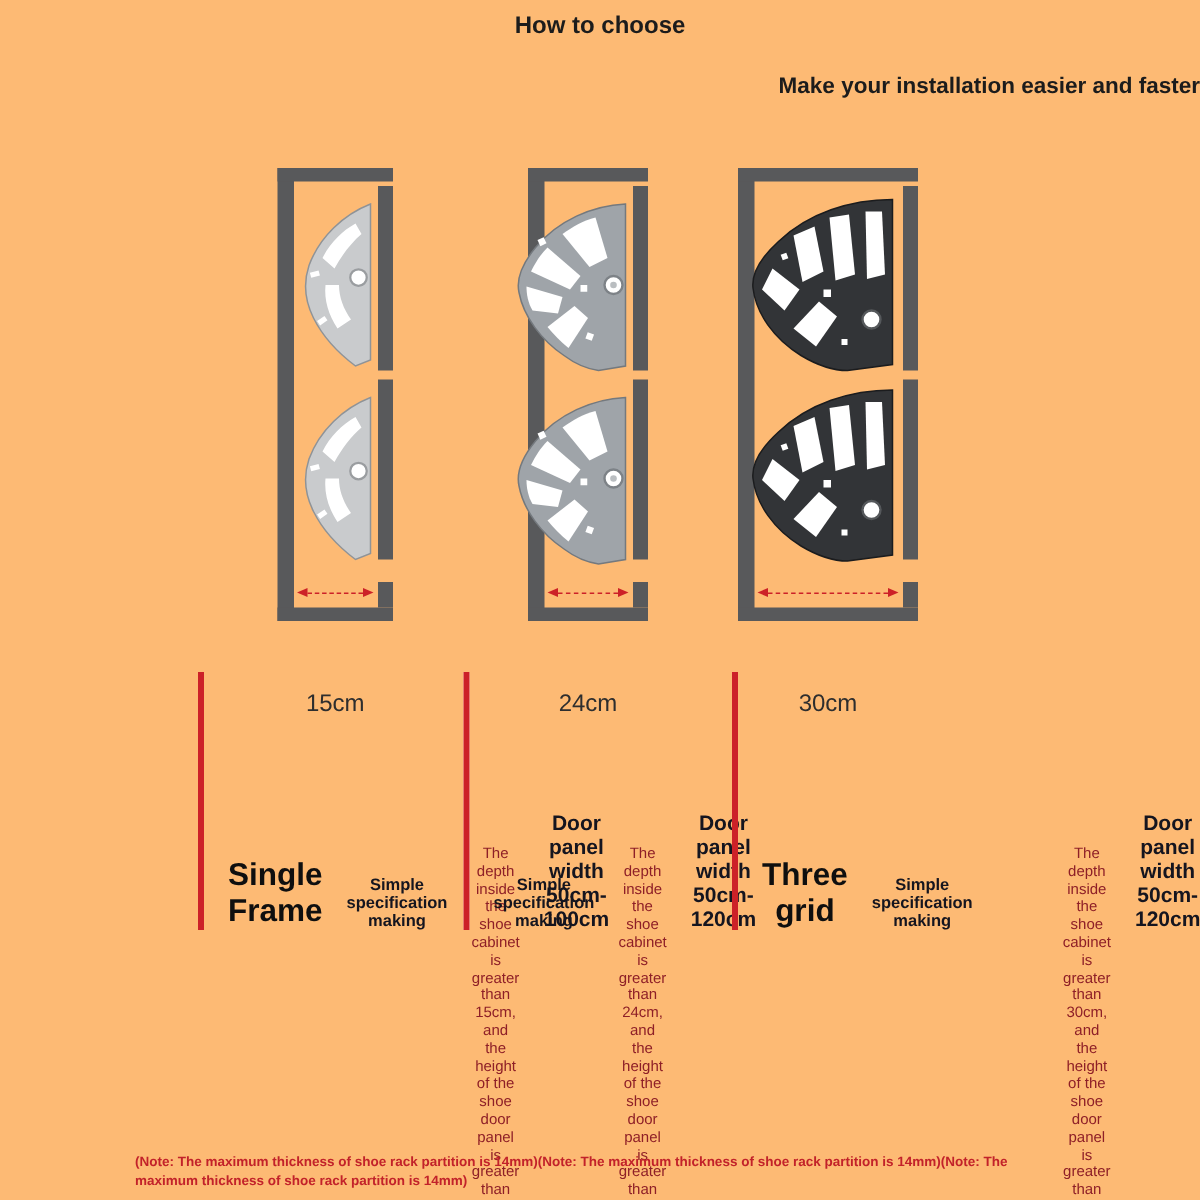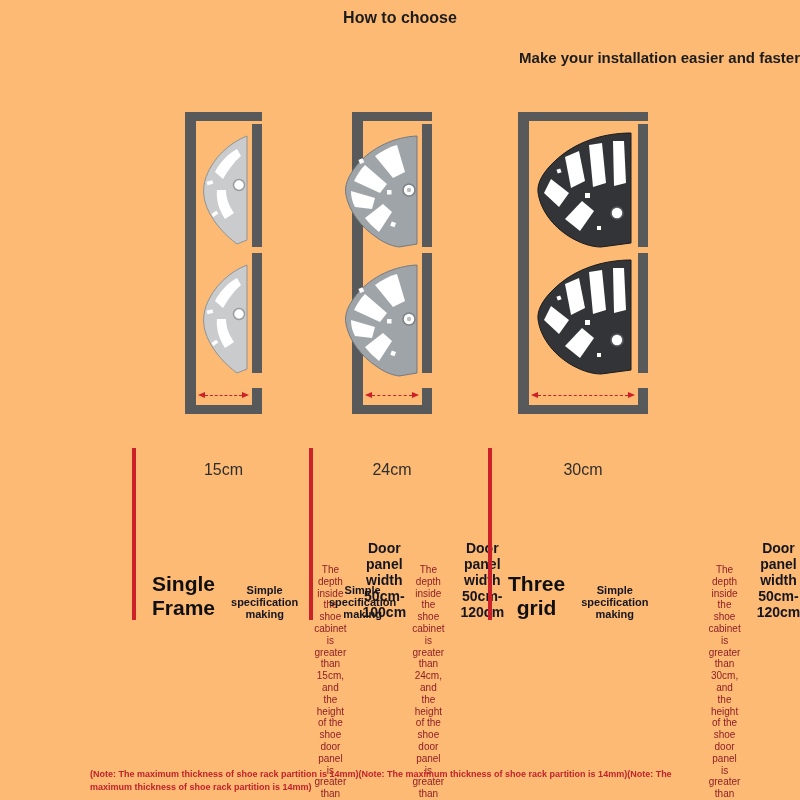--- a/index.html
+++ b/index.html
@@ -9,21 +9,21 @@
   
   .hdr-title{position:absolute;top:9px;left:0;width:100%;text-align:center;
              font-size:16px;font-weight:800;color:#1c1c1c;}
   .hdr-sub{position:absolute;top:49px;left:0;width:100%;text-align:right;
            font-size:15px;font-weight:800;color:#1c1c1c;}
 
   
   .cabinet{position:absolute;top:112px;height:302px;}
   .c1{left:185px;width:77px;}
   .c2{left:352px;width:80px;}
-  .c3{left:518px;width:130px;}
+  .c3{left:492px;width:120px;}
   .bar{position:absolute;background:#58595b;}
   .bar-left{left:0;top:0;width:11px;height:100%;}
   .bar-top{left:0;top:0;width:100%;height:9px;}
   .bar-bottom{left:0;bottom:0;width:100%;height:9px;}
   .seg{position:absolute;right:0;width:10px;background:#58595b;}
   .seg1{top:12px;height:123px;}
   .seg2{top:141px;height:120px;}
   .seg3{bottom:9px;height:17px;}
   .fan{position:absolute;right:9px;}
   .fan1{top:22px;}

